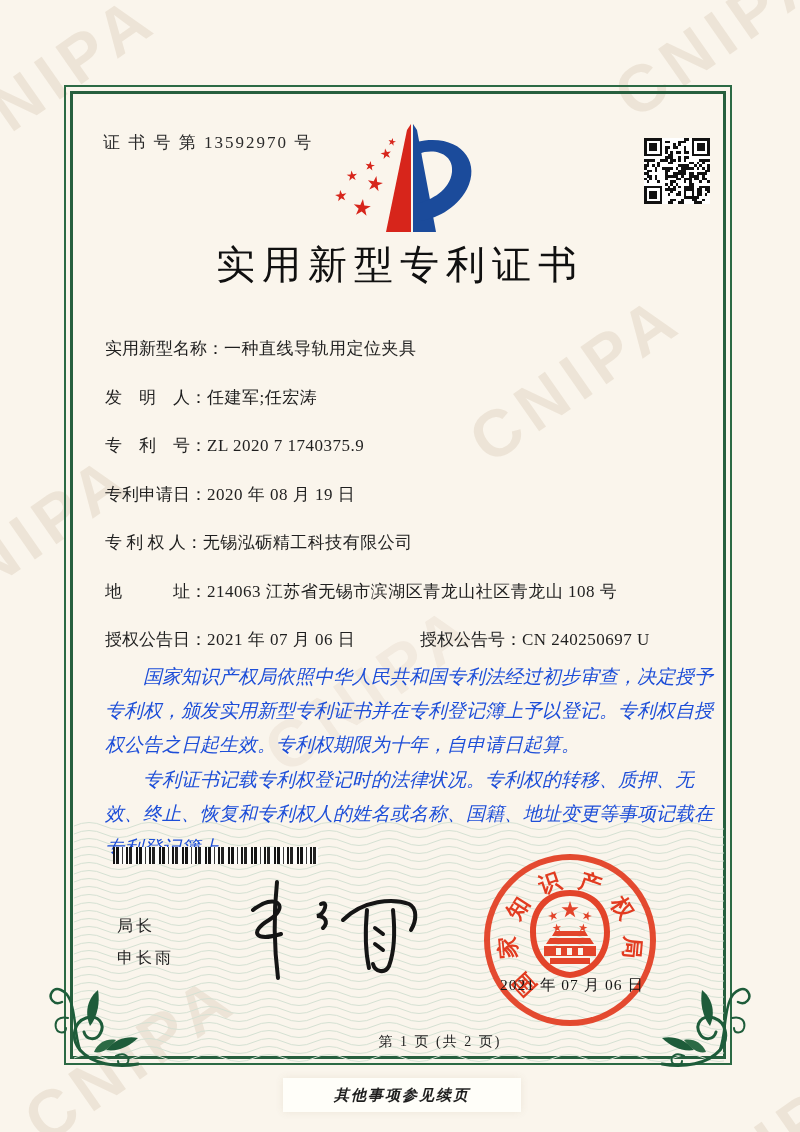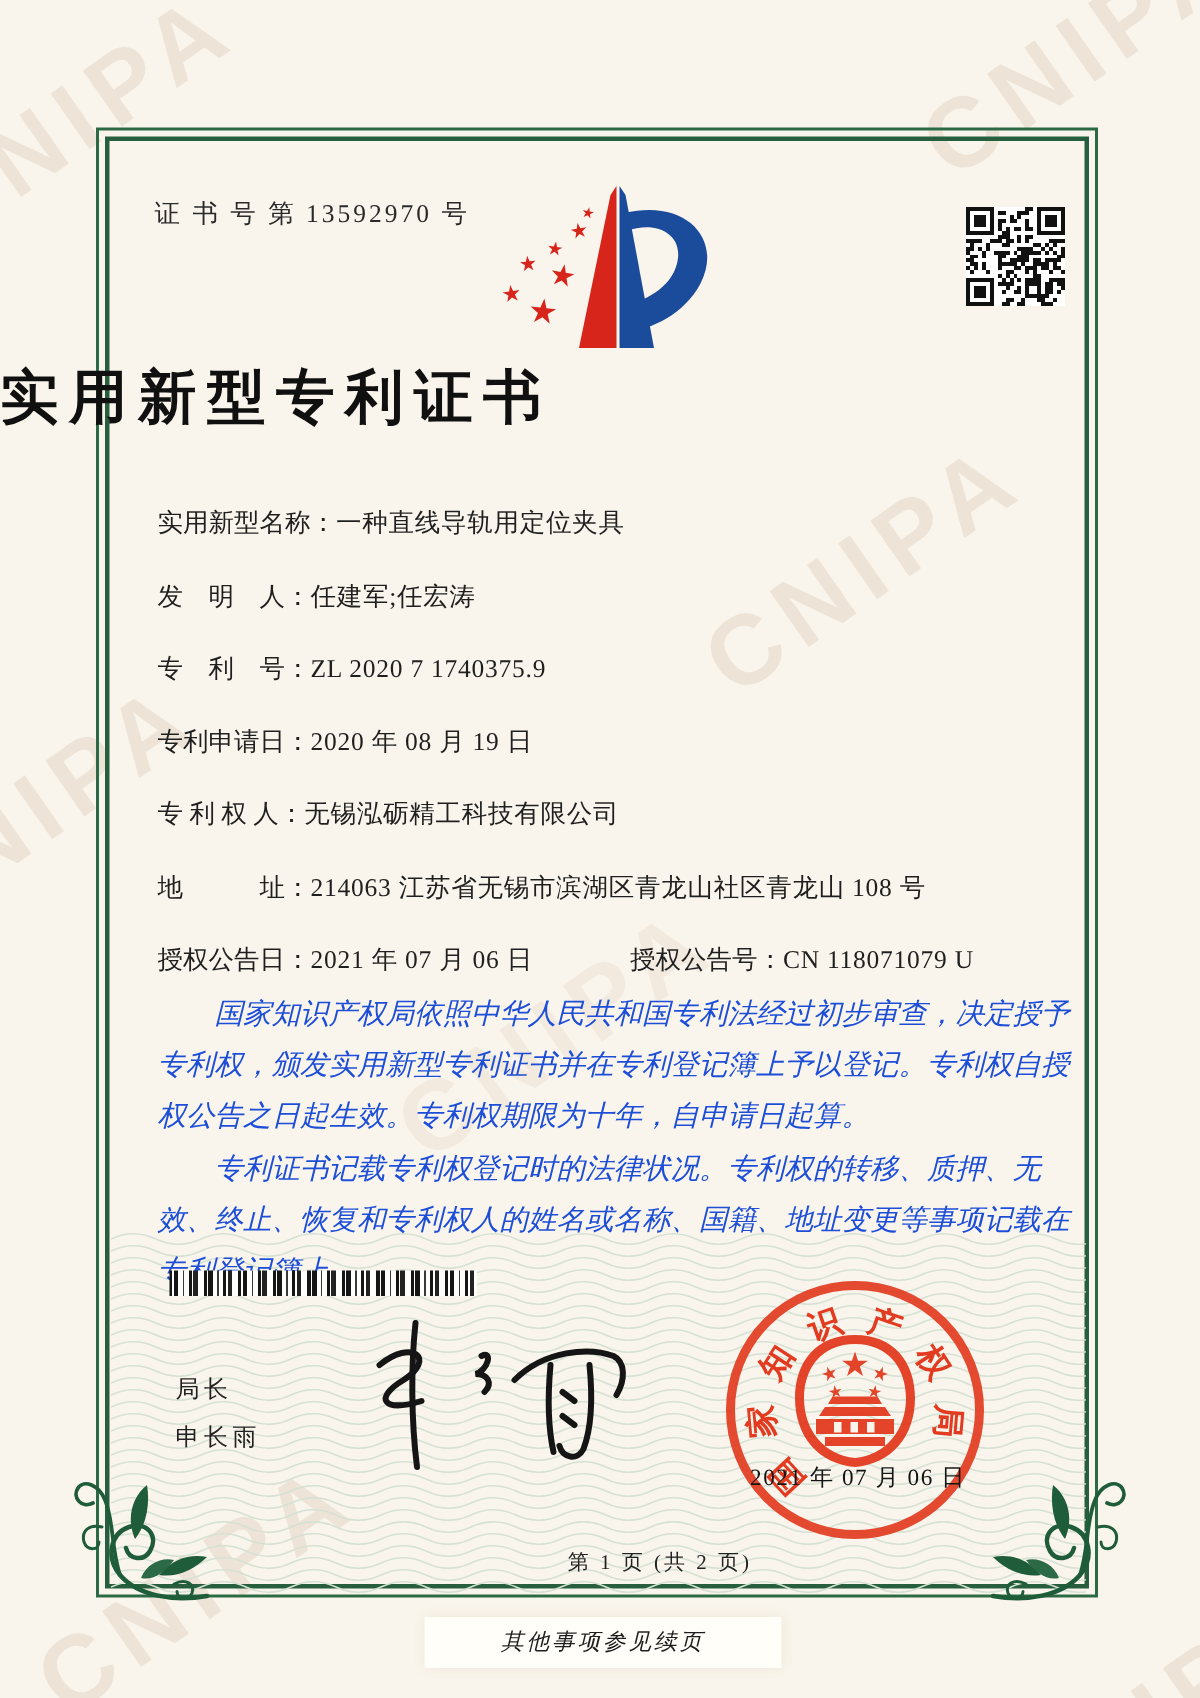--- a/index.html
+++ b/index.html
@@ -30,21 +30,21 @@
   .ornament{ position:absolute; z-index:3; }
   .ornament.right{ transform:scaleX(-1); }
   .cert-no{
     position:absolute; left:103px; top:131px; z-index:2;
     font-size:17px; letter-spacing:2px; color:#2a2a2a;
   }
   .logo{ position:absolute; left:328px; top:120px; z-index:2; }
   .qr{ position:absolute; left:644px; top:138px; width:66px; height:66px; z-index:2; }
   .title{
     position:absolute; left:0; top:238px; width:100%; z-index:2;
-    font-size:39px; font-weight:bold;
+    text-align:center; font-size:39px; font-weight:normal;
     letter-spacing:7px; color:#101010;
   }
   .fields{ position:absolute; left:105px; top:337px; width:612px; z-index:2; }
   .frow{ position:relative; height:48.5px; font-size:17px; }
   .frow .lab{ color:#1f1f1f; }
   .frow .val{ color:#1f1f1f; letter-spacing:0.5px; }
   .frow .second{ position:absolute; left:315px; top:0; }
   .bodytext{
     position:absolute; left:105px; top:660px; width:614px; z-index:2;
     font-size:19px; line-height:1.8; font-style:italic; color:#1d4ed8;
@@ -77,21 +77,21 @@
     text-align:center; font-size:15.5px; color:#141414; letter-spacing:1px;
   }
   .footer-page{
     position:absolute; left:0; top:1033px; width:100%; z-index:2;
     text-align:center; font-size:14px; letter-spacing:2px;padding-left:40px;
   }
   .note-box{
     position:absolute; left:283px; top:1078px; width:238px; height:34px; z-index:2;
     background:#fffef9; box-shadow:0 0 8px rgba(120,100,60,0.10);
     text-align:center; line-height:34px; font-size:15px; font-style:italic;
-    letter-spacing:2px; color:#1e1e1e;
+    letter-spacing:2px; color:#1e1e1e;font-weight:bold;
   }
 </style>
 </head>
 <body>
 
 <div class="page">
 
   <span class="wm" style="left:-70px; top:40px;">CNIPA</span>
   <span class="wm" style="left:600px; top:-5px;">CNIPA</span>
   <span class="wm" style="left:455px; top:340px;">CNIPA</span>
@@ -422,21 +422,21 @@
     </div>
     <div class="frow">
       <span class="lab">专 利 权 人：</span><span class="val">无锡泓砺精工科技有限公司</span>
     </div>
     <div class="frow">
       <span class="lab">地　　　址：</span><span class="val">214063 江苏省无锡市滨湖区青龙山社区青龙山 108 号</span>
     </div>
     <div class="frow">
       <span class="lab">授权公告日：</span><span class="val">2021 年 07 月 06 日</span>
       <span class="second">
-        <span class="lab">授权公告号：</span><span class="val">CN 118071079 U</span>
+        <span class="lab">授权公告号：</span><span class="val">CN 240250697 U</span>
       </span>
     </div>
   </div>
 
   <div class="bodytext">
     <p>国家知识产权局依照中华人民共和国专利法经过初步审查，决定授予专利权，颁发实用新型专利证书并在专利登记簿上予以登记。专利权自授权公告之日起生效。专利权期限为十年，自申请日起算。</p>
     <p>专利证书记载专利权登记时的法律状况。专利权的转移、质押、无效、终止、恢复和专利权人的姓名或名称、国籍、地址变更等事项记载在专利登记簿上。</p>
   </div>
 
   <div class="barcode"></div>

